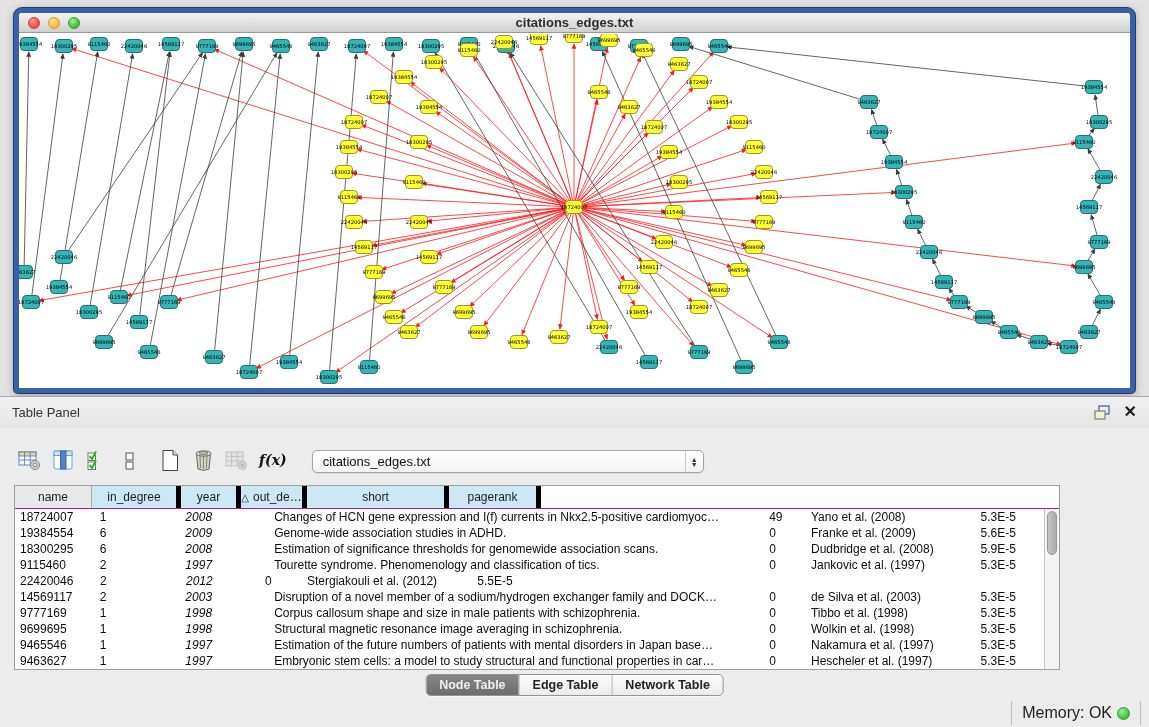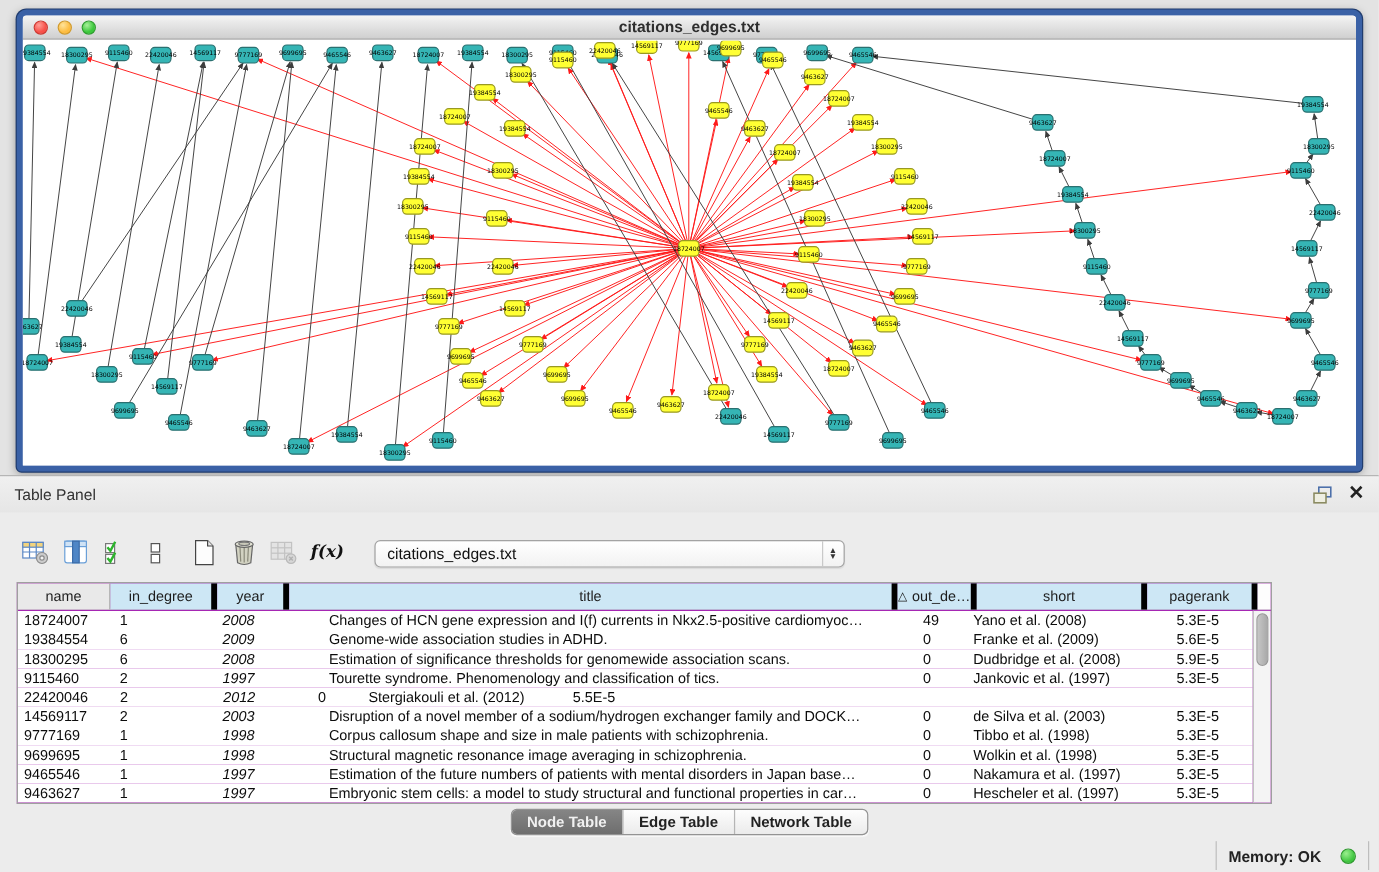--- a/index.html
+++ b/index.html
@@ -119,21 +119,21 @@
   }
   .seg:last-child { border-right: none; }
   .seg.active { background: linear-gradient(#858585,#6e6e6e); color: #f1f1f1; }
 
   .status-bar {
     position: absolute; right: 8px; bottom: 2px; height: 24px;
     display: flex; align-items: center;
     border-left: 1px solid #bdbdbd; border-right: 1px solid #bdbdbd;
     padding: 0 10px;
   }
-  .status-bar .mem-label { font-size: 13px; color: #222; margin-right: 16px; font-weight: bold; }
+  .status-bar .mem-label { font-size: 16px; color: #222; margin-right: 5px; }
   .mem-dot {
     width: 13px; height: 13px; border-radius: 50%;
     background: radial-gradient(circle at 35% 30%, #9aef8e, #3fc53f 65%);
     border: 1px solid #2f9a2f;
   }
 </style>
 </head>
 <body>
 
 <div class="net-window">
@@ -806,23 +806,20 @@
     <div class="thead" id="thead">
         <div class="hcell c0 first">
           <span>name</span>
         </div>
         <div class="hcell c1">
           <span>in_degree</span>
         </div>
         <div class="hcell c2">
           <span>year</span>
         </div>
-        <div class="hcell c3">
-          <span>title</span>
-        </div>
         <div class="hcell c4">
           <span class="sort-glyph">△</span>
           <span>out_de…</span>
         </div>
         <div class="hcell c5">
           <span>short</span>
         </div>
         <div class="hcell c6">
           <span>pagerank</span>
         </div>

